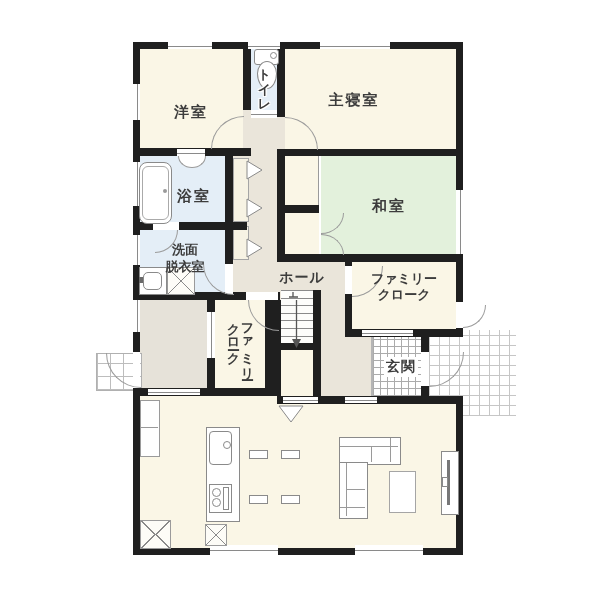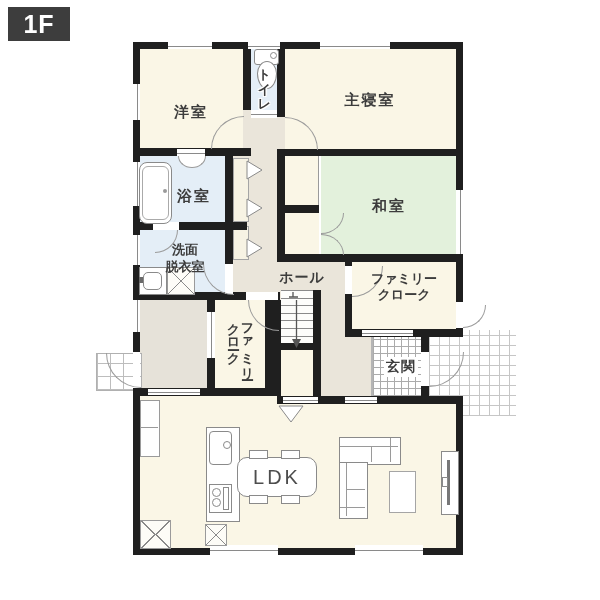--- a/index.html
+++ b/index.html
@@ -173,44 +173,38 @@
   <div class="thin" style="left:390px;top:438px;width:1px;height:24px"></div>
   <div class="fx" style="left:339px;top:462px;width:27px;height:55px"></div>
   <div class="thin" style="left:346px;top:463px;width:1px;height:53px"></div>
   <div class="thin" style="left:347px;top:489px;width:18px;height:1px"></div>
   <div class="thin" style="left:340px;top:507px;width:25px;height:1px"></div>
   <div class="fx" style="left:389px;top:471px;width:25px;height:40px;border-color:#a5a5a5"></div>
   <div class="fx" style="left:441px;top:451px;width:16px;height:62px"></div>
   <div class="thin" style="left:447px;top:460px;width:3px;height:45px;background:#777"></div>
   <div class="fx" style="left:442px;top:477px;width:4px;height:8px"></div>
 
-  <div id="ldk-table">
-    <span id="ldk-label">LDK</span>
-  </div>
   <div class="chair" style="left:249px;top:450px;width:17px;height:7px"></div>
   <div class="chair" style="left:281px;top:450px;width:17px;height:7px"></div>
   <div class="chair" style="left:249px;top:495px;width:17px;height:7px"></div>
   <div class="chair" style="left:281px;top:495px;width:17px;height:7px"></div>
 
   <svg class="a" style="left:0;top:0;width:600px;height:600px;pointer-events:none" viewBox="0 0 600 600">
     <polygon points="247,161 262,170 247,179" fill="#fff" stroke="#8a8a8a" stroke-width="1"></polygon>
     <polygon points="247,199 262,208 247,217" fill="#fff" stroke="#8a8a8a" stroke-width="1"></polygon>
     <polygon points="247,239 262,248 247,257" fill="#fff" stroke="#8a8a8a" stroke-width="1"></polygon>
     <polygon points="279,406 303,406 291,422" fill="#fff" stroke="#8a8a8a" stroke-width="1"></polygon>
     <line x1="296.5" y1="300" x2="296.5" y2="340" stroke="#555" stroke-width="1.3"></line>
     <polygon points="292,339 301,339 296.5,348" fill="#555"></polygon>
     <path d="M289,297 h9 M293,292 v5" stroke="#555" stroke-width="1.3" fill="none"></path>
   </svg>
 
-  <div id="badge">
-    <span>1F</span>
-  </div>
   <div class="lbl" style="left:191px;top:112px">洋室</div>
   <div class="lbl small vtext halo" style="left:264px;top:82px;letter-spacing:0">トイレ</div>
-  <div class="lbl" style="left:370px;top:100px">主寝室</div>
+  <div class="lbl" style="left:354px;top:100px">主寝室</div>
   <div class="lbl" style="left:194px;top:196px">浴室</div>
   <div class="lbl" style="left:389px;top:206px">和室</div>
   <div class="lbl small" style="left:185px;top:258px;text-align:center;line-height:17px;letter-spacing:0">
     <div>洗面</div>
     <div>脱衣室</div>
   </div>
   <div class="lbl" style="left:302px;top:278px;letter-spacing:1px;font-size:14px">ホール</div>
   <div class="lbl small vtext" style="left:240px;top:344px;line-height:14px;letter-spacing:0">
     <span>ファミリー</span><br>
     <span>クローク</span>

